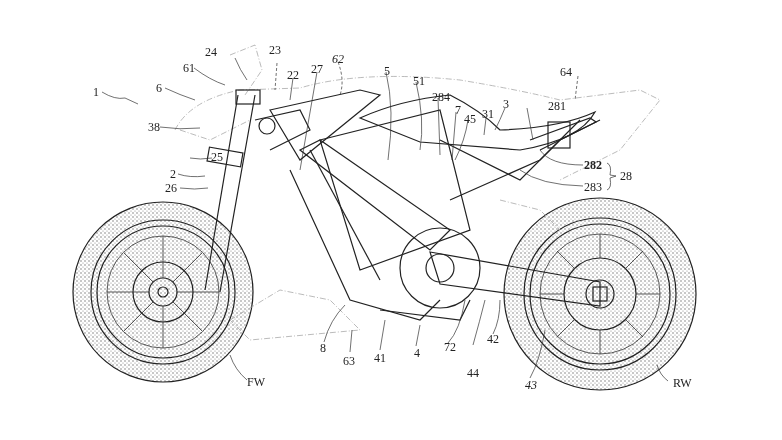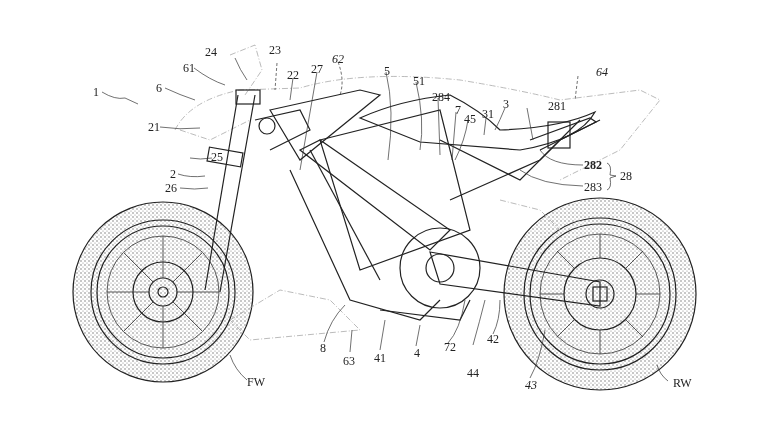--- a/index.html
+++ b/index.html
@@ -138,22 +138,22 @@
 <span class="lbl" style="left:311px;top:63px;">27</span>
 <span class="lbl" style="left:332px;top:53px;font-style:italic;">62</span>
 <span class="lbl" style="left:384px;top:65px;">5</span>
 <span class="lbl" style="left:413px;top:75px;">51</span>
 <span class="lbl" style="left:432px;top:91px;">284</span>
 <span class="lbl" style="left:455px;top:104px;">7</span>
 <span class="lbl" style="left:464px;top:113px;">45</span>
 <span class="lbl" style="left:482px;top:108px;">31</span>
 <span class="lbl" style="left:503px;top:98px;">3</span>
 <span class="lbl" style="left:515px;top:100px;margin-left:33px;">281</span>
-<span class="lbl" style="left:596px;top:66px;font-style:italic;">64</span>
-<span class="lbl" style="left:148px;top:121px;">21</span>
+<span class="lbl" style="left:560px;top:66px;">64</span>
+<span class="lbl" style="left:148px;top:121px;">38</span>
 <span class="lbl" style="left:173px;top:151px;margin-left:38px;">25</span>
 <span class="lbl" style="left:170px;top:168px;">2</span>
 <span class="lbl" style="left:165px;top:182px;">26</span>
 <span class="lbl" style="left:584px;top:159px;font-weight:bold;">282</span>
 <span class="lbl" style="left:584px;top:181px;">283</span>
 <span class="lbl" style="left:614px;top:170px;padding-left:6px;">28</span>
 <span class="lbl" style="left:320px;top:342px;">8</span>
 <span class="lbl" style="left:343px;top:355px;">63</span>
 <span class="lbl" style="left:374px;top:352px;">41</span>
 <span class="lbl" style="left:414px;top:347px;">4</span>

